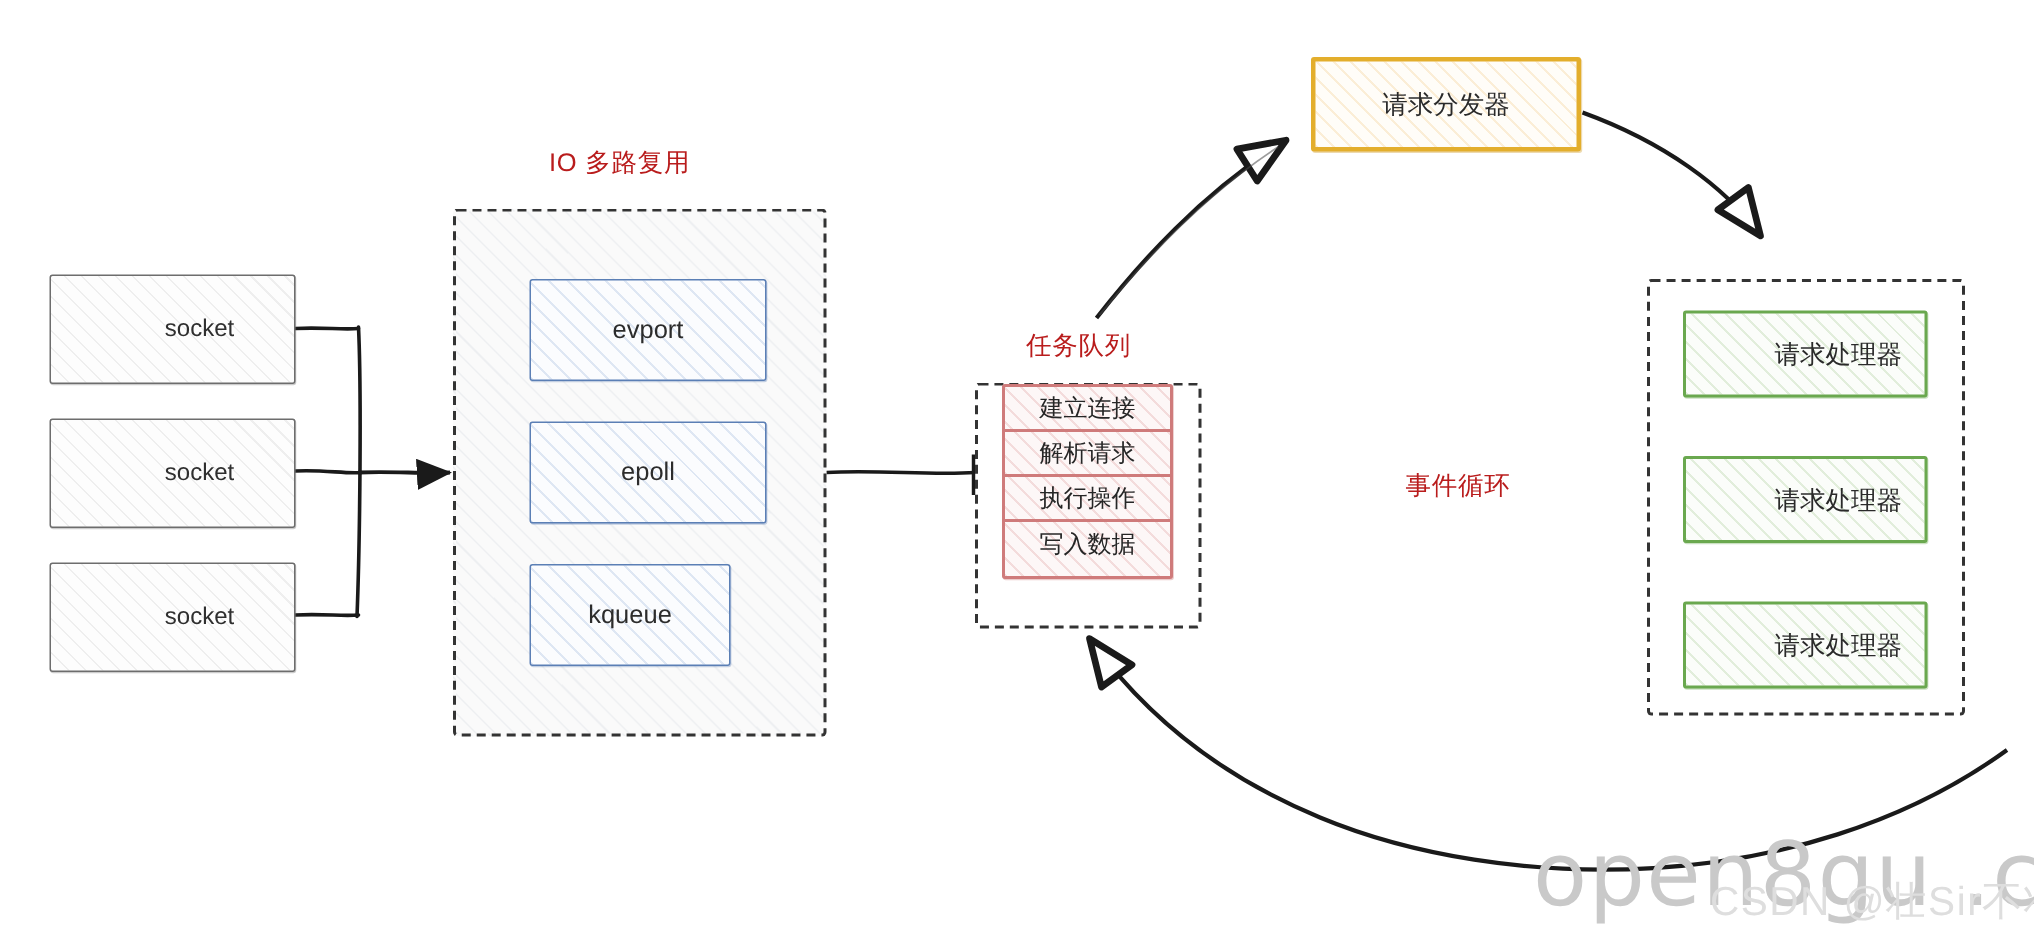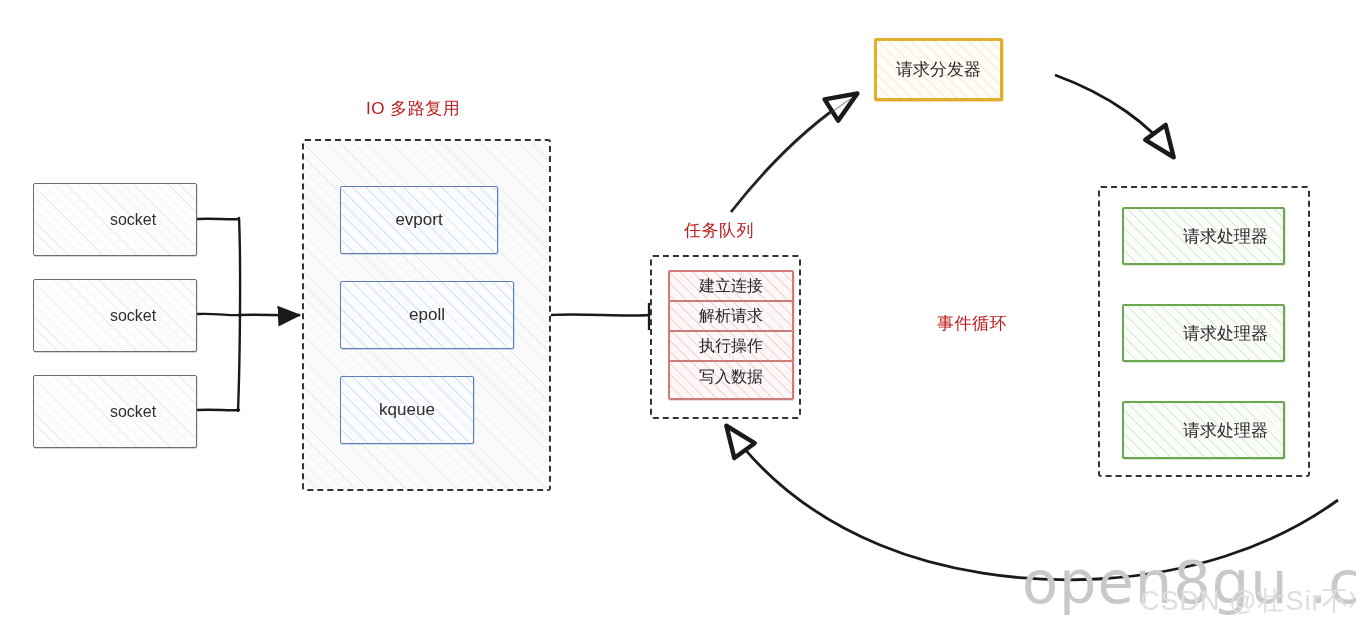--- a/index.html
+++ b/index.html
@@ -85,20 +85,21 @@
     background-image: repeating-linear-gradient(
       45deg,
       rgba(120,155,205,0.22) 0px,
       rgba(120,155,205,0.22) 1.4px,
       rgba(255,255,255,0) 1.4px,
       rgba(255,255,255,0) 9px
     );
     color: #2c2c2c;
     font-size: 17px;
     box-shadow: 0.6px 0.8px 0 rgba(91,127,181,0.35);
+    margin-left: 13px;
   }
 
   
   .task-stack {
     position: absolute;
     border: 2px solid #cf7b7b;
     border-radius: 2px;
     background-color: #fdf7f7;
     background-image: repeating-linear-gradient(
       45deg,
@@ -221,47 +222,47 @@
     <span>socket</span>
   </div>
 
   <div class="label" style="left:366px; top:97px;">IO 多路复用</div>
 
   <div class="group-box hatched" style="left:302px; top:139px; width:249px; height:352px;"></div>
 
   <div class="node blue-box" style="left:340px; top:186px; width:158px; height:68px;">
     <span>evport</span>
   </div>
-  <div class="node blue-box" style="left:340px; top:281px; width:174px; height:68px;">
+  <div class="node blue-box" style="left:340px; top:281px; width:158px; height:68px;">
     <span>epoll</span>
   </div>
   <div class="node blue-box" style="left:340px; top:376px; width:134px; height:68px;">
     <span>kqueue</span>
   </div>
 
   <div class="label" style="left:684px; top:219px;">任务队列</div>
 
   <div class="group-box" style="left:650px; top:255px; width:151px; height:164px;"></div>
 
-  <div class="task-stack" style="left:668px; top:270px; width:126px; height:130px;">
+  <div class="task-stack" style="left:668px; top:256px; width:114px; height:130px;">
     <div class="task-item">
       <span>建立连接</span>
     </div>
     <div class="task-item">
       <span>解析请求</span>
     </div>
     <div class="task-item">
       <span>执行操作</span>
     </div>
     <div class="task-item">
       <span>写入数据</span>
     </div>
   </div>
 
-  <div class="node orange-box" style="left:874px; top:38px; width:129px; height:63px;">
+  <div class="node orange-box" style="left:874px; top:38px; width:180px; height:63px;">
     <span>请求分发器</span>
   </div>
 
   <div class="label" style="left:925px; top:312px; font-size:17px;margin-left:12px;">事件循环</div>
 
   <div class="group-box" style="left:1098px; top:186px; width:212px; height:291px;"></div>
 
   <div class="node green-box" style="left:1122px; top:207px; width:163px; height:58px;">
     <span>请求处理器</span>
   </div>

